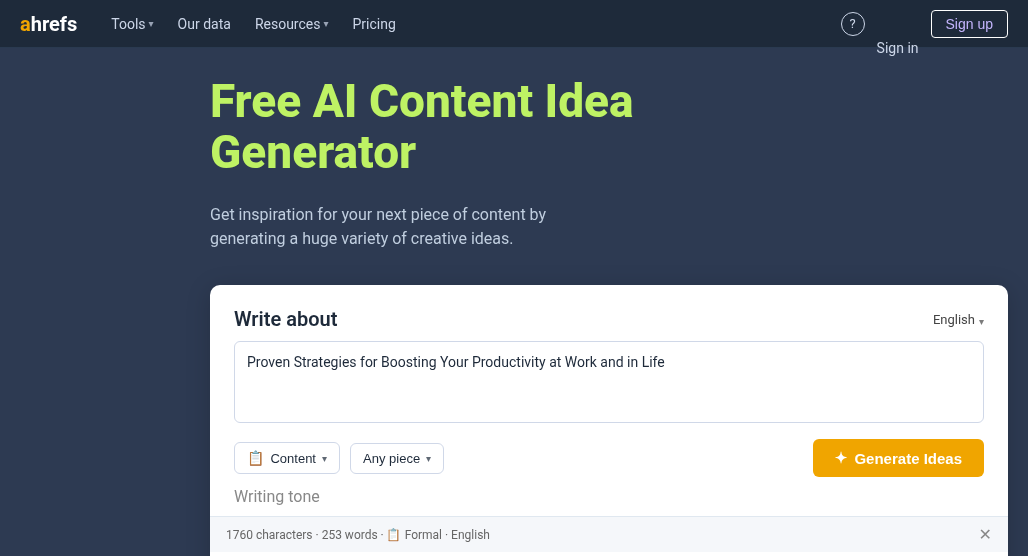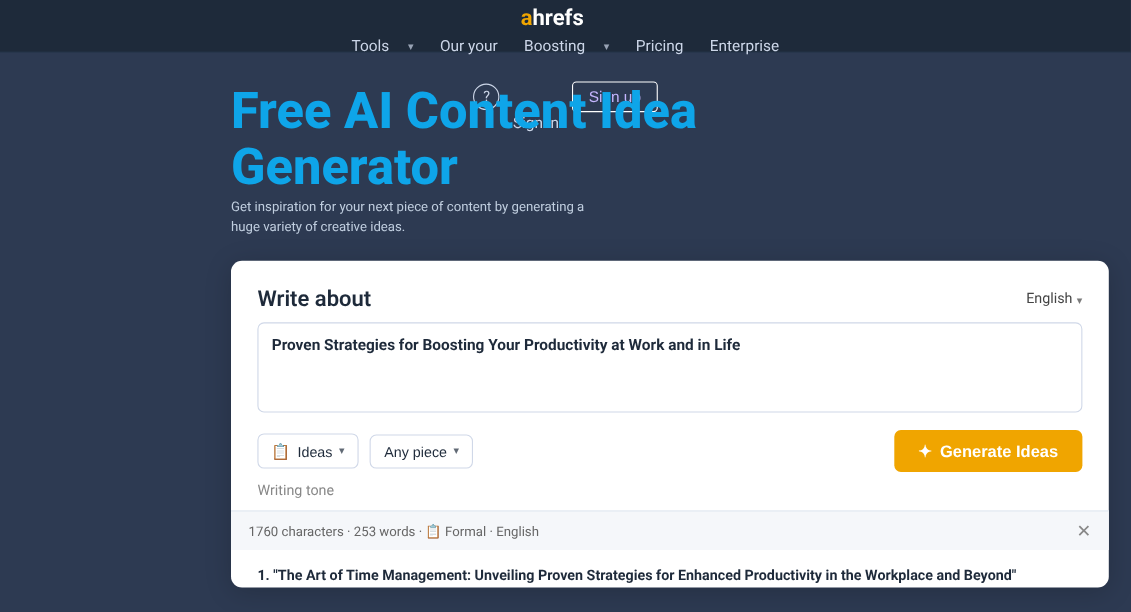--- a/index.html
+++ b/index.html
@@ -13,21 +13,20 @@
     }
 
     
     .navbar {
       background-color: #1e2a3a;
       display: flex;
       align-items: center;
       padding: 4px 20px;
       height: 48px;
       border-bottom: 1px solid #2a3a50;
-      flex-direction: column;
     }
     .navbar-logo {
       display: flex;
       align-items: center;
       margin-right: 24px;
     }
     .logo-text {
       font-size: 20px;
       font-weight: 700;
       color: #fff;
@@ -41,21 +40,21 @@
       gap: 4px;
       flex: 1;
     }
     .nav-item {
       color: #ccd6e8;
       font-size: 14px;
       padding: 6px 10px;
       cursor: pointer;
       display: flex;
       align-items: center;
-      gap: 17px;
+      gap: 3px;
       border-radius: 4px;
     }
     .nav-chevron {
       font-size: 10px;
       opacity: 0.7;
     }
     .nav-right {
       display: flex;
       align-items: center;
       gap: 12px;
@@ -98,30 +97,30 @@
       margin-bottom: 10px;
     }
     .breadcrumb a {
       color: #a0b0c8;
       text-decoration: none;
     }
     .hero-title {
       font-size: 46px;
       font-weight: 800;
       line-height: 1.1;
-      color: #0ea5e9;
-      margin-bottom: 2px;
+      color: #bef264;
+      margin-bottom: 26px;
       max-width: 520px;
     }
     .hero-subtitle {
-      font-size: 12px;
+      font-size: 16px;
       color: #c0cedf;
       line-height: 1.5;
       max-width: 340px;
-      margin-bottom: 22px;
+      margin-bottom: 34px;
     }
 
     
     .card {
       background: #fff;
       border-radius: 10px;
       padding: 22px 24px 0 24px;
       margin: 0 20px 0 210px;
       color: #1e2a3a;
       box-shadow: 0 4px 24px rgba(0,0,0,0.18);
@@ -150,21 +149,20 @@
       border: 1px solid #d0d8e8;
       border-radius: 6px;
       padding: 12px;
       font-size: 14px;
       color: #1e2a3a;
       resize: none;
       height: 82px;
       font-family: inherit;
       outline: none;
       margin-bottom: 12px;
-      font-weight: bold;
     }
     .card-controls {
       display: flex;
       align-items: center;
       gap: 10px;
       margin-bottom: 10px;
     }
     .dropdown-btn {
       display: flex;
       align-items: center;
@@ -188,21 +186,21 @@
       border-radius: 6px;
       padding: 10px 22px;
       font-size: 15px;
       font-weight: 600;
       cursor: pointer;
       display: flex;
       align-items: center;
       gap: 7px;
     }
     .writing-tone-label {
-      font-size: 13px;
+      font-size: 16px;
       color: #888;
       margin-bottom: 10px;
     }
 
     
     .results-bar {
       background: #f5f7fa;
       border-top: 1px solid #e0e8f0;
       padding: 8px 16px;
       font-size: 12px;
@@ -246,31 +244,28 @@
       <span class="logo-text">
         <span class="logo-a">a</span><span>hrefs</span>
       </span>
     </div>
     <div class="nav-links">
       <div class="nav-item">
         <span>Tools</span>
         <span class="nav-chevron">▾</span>
       </div>
       <div class="nav-item">
-        <span>Our your</span>
+        <span>Our data</span>
       </div>
       <div class="nav-item">
-        <span>Boosting</span>
+        <span>Resources</span>
         <span class="nav-chevron">▾</span>
       </div>
       <div class="nav-item">
         <span>Pricing</span>
-      </div>
-      <div class="nav-item">
-        <span>Enterprise</span>
       </div>
     </div>
     <div class="nav-right">
       <div class="nav-help-icon">?</div>
       <span class="nav-signin">Sign in</span>
       <button class="nav-signup">Sign up</button>
     </div>
   </nav>
 
   <div class="hero">
@@ -285,21 +280,21 @@
         <span>English</span>
         <span class="nav-chevron">▾</span>
       </div>
     </div>
 
     <textarea class="card-textarea" style="">Proven Strategies for Boosting Your Productivity at Work and in Life</textarea>
 
     <div class="card-controls">
       <button class="dropdown-btn">
         <span class="icon-emoji">📋</span>
-        <span>Ideas</span>
+        <span>Content</span>
         <span class="nav-chevron">▾</span>
       </button>
       <button class="dropdown-btn">
         <span>Any piece</span>
         <span class="nav-chevron">▾</span>
       </button>
       <button class="generate-btn">
         <span>✦</span>
         <span>Generate Ideas</span>
       </button>

